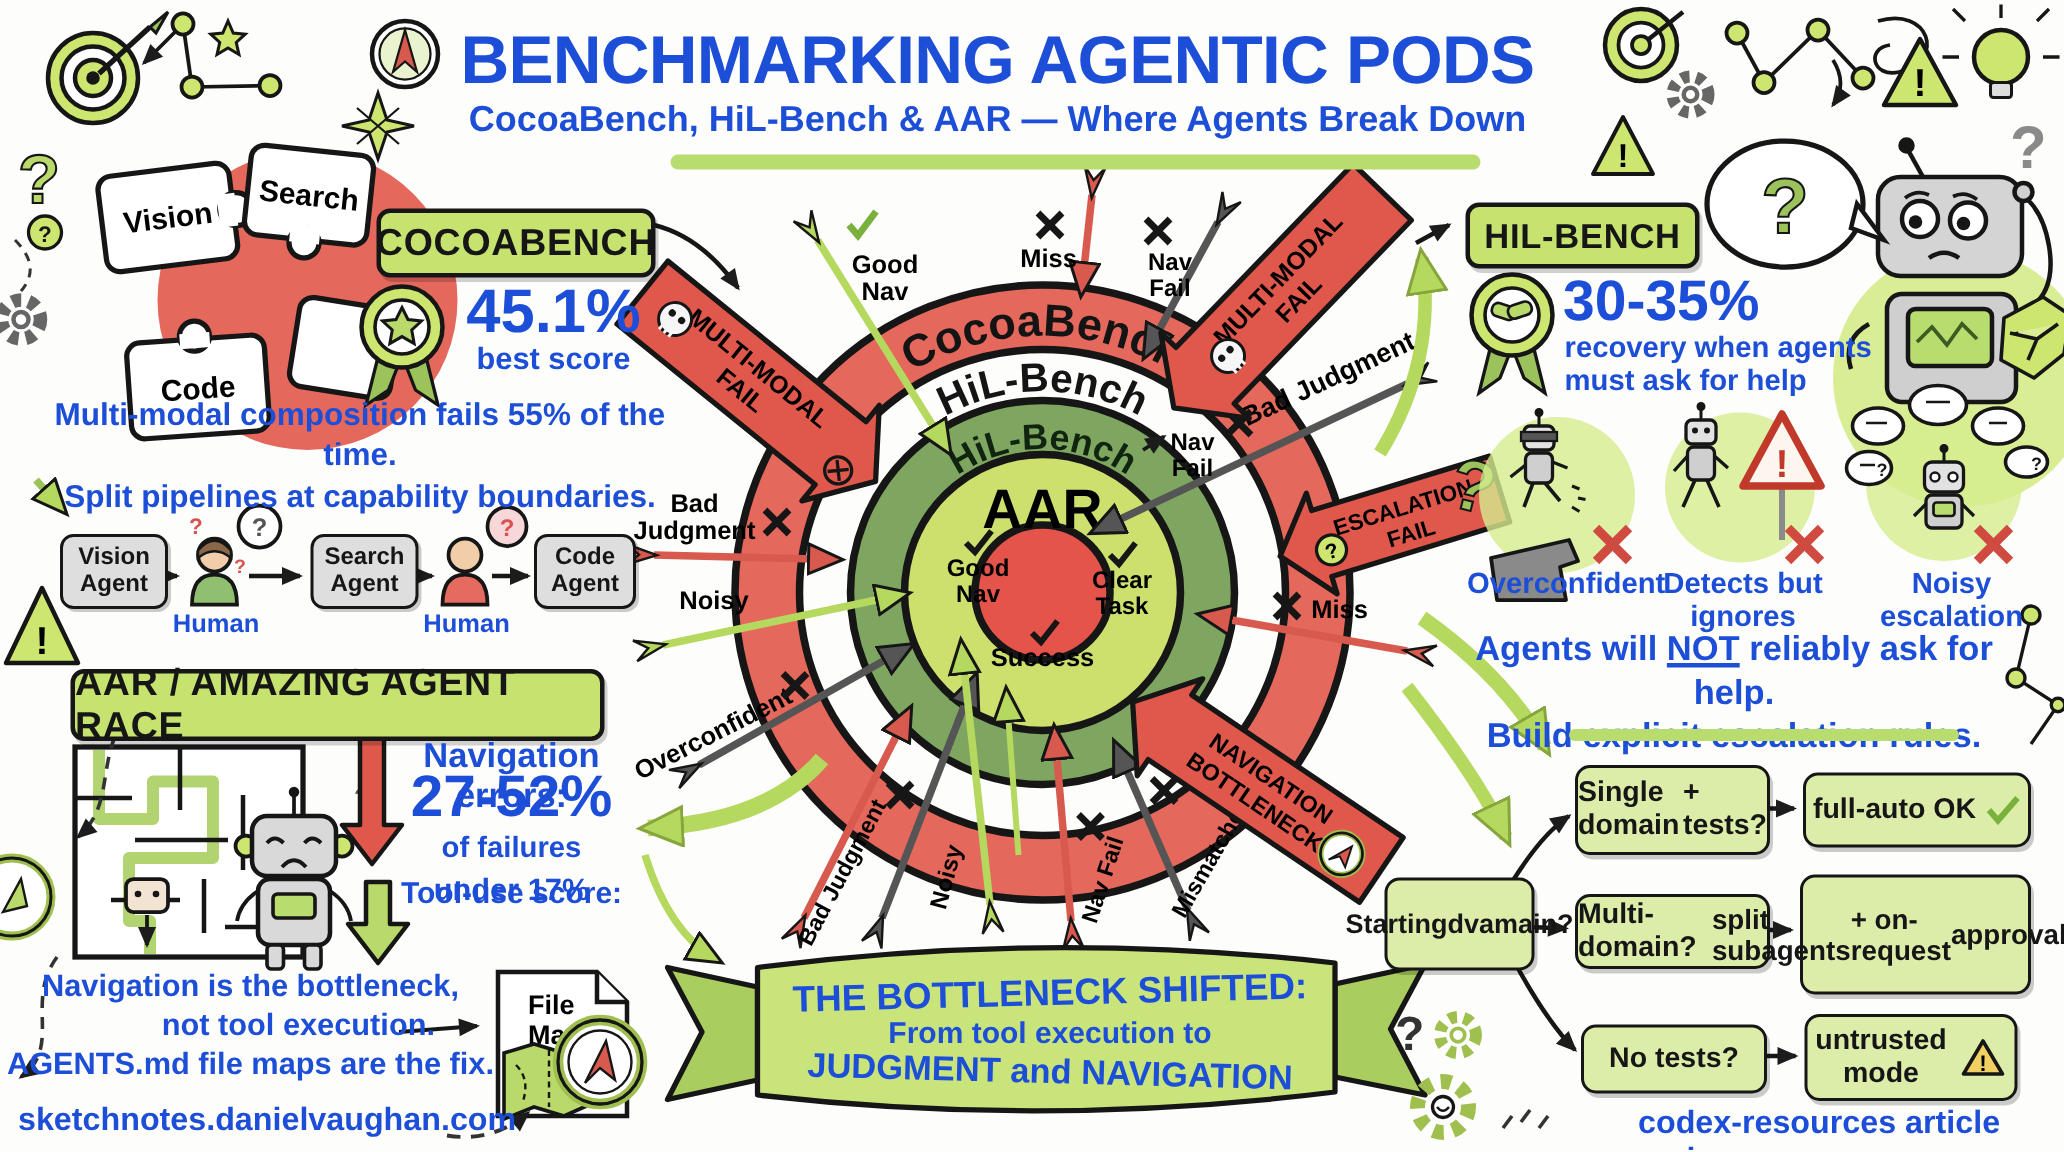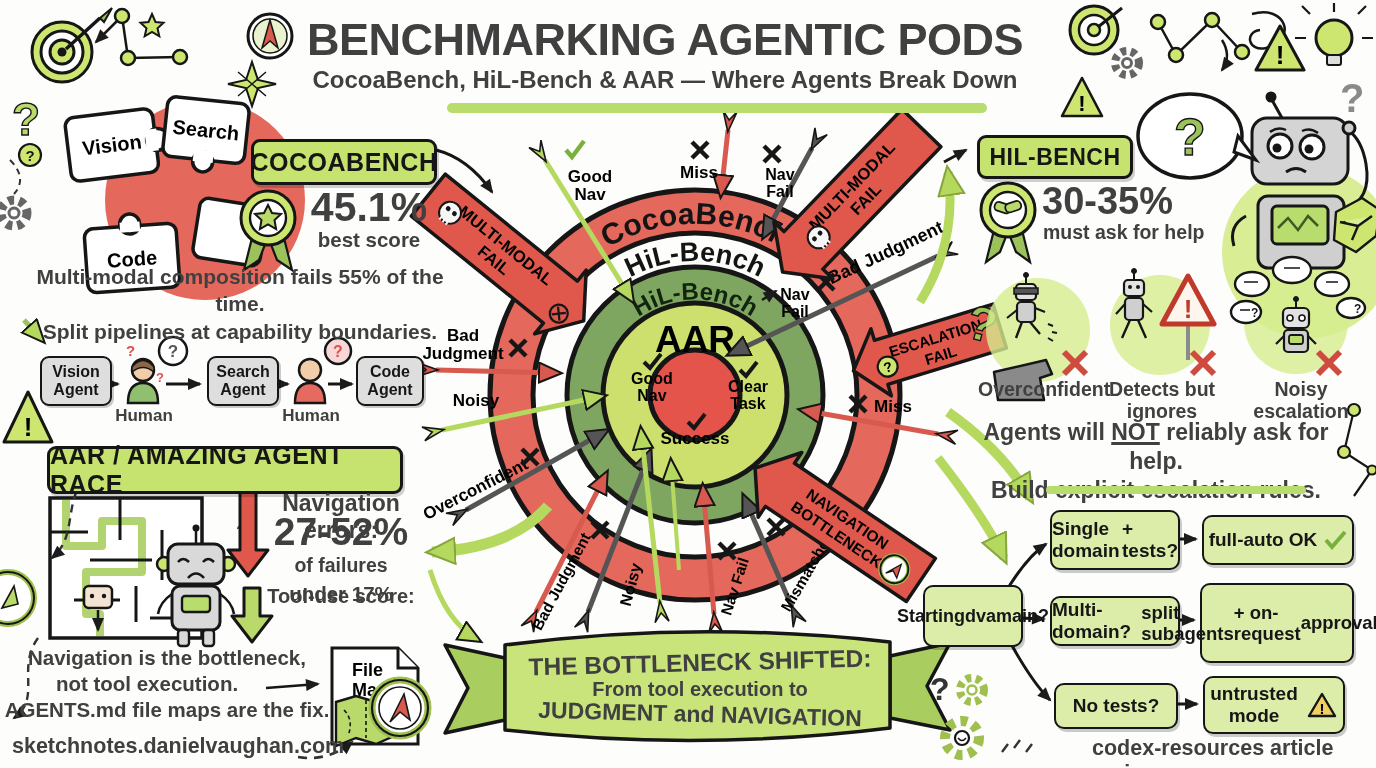--- a/index.html
+++ b/index.html
@@ -1,20 +1,20 @@
 <!DOCTYPE html>
 <html><head>
 <meta charset="utf-8">
 <style>
   html,body{margin:0;padding:0;background:#fff;}
   #canvas{position:relative;width:1376px;height:768px;background:#fdfdfb;overflow:hidden;
           font-family:"Liberation Sans",sans-serif;color:#161616;}
   .abs{position:absolute;}
   svg text{font-family:"Liberation Sans",sans-serif;}
-  .t{position:absolute;font-weight:800;color:#404040;}
+  .t{position:absolute;font-weight:800;color:#1d4ed8;}
   .c{text-align:center;}
   .gbox{position:absolute;background:#c6e26f;border:3px solid #161616;border-radius:9px;
         box-shadow:2px 3px 0 rgba(0,0,0,.18);display:flex;align-items:center;justify-content:center;
         font-weight:900;letter-spacing:.5px;}
   .qbox{position:absolute;background:#dcedaa;border:2.5px solid #161616;border-radius:10px;
         box-shadow:2px 3px 0 rgba(0,0,0,.2);display:flex;flex-direction:row;align-items:center;
         justify-content:center;font-weight:800;line-height:1.15;}
   .agent-box{position:absolute;background:#dedede;border:2.5px solid #161616;border-radius:9px;
         box-shadow:2px 2px 0 rgba(0,0,0,.2);display:flex;flex-direction:column;align-items:center;
         justify-content:center;font-weight:800;font-size:16px;line-height:1.12;text-align:center;}
@@ -595,30 +595,31 @@
   <div class="gbox" style="left:47px;top:446px;width:350px;height:42px;font-size:25px;">
     <span>AAR / AMAZING AGENT RACE</span>
   </div>
   <div class="t c" style="left:264px;top:490px;width:154px;font-size:23px;">Navigation errors:</div>
   <div class="t c" style="left:260px;top:510px;width:162px;font-size:39px;font-weight:900;">27-52%</div>
   <div class="t c" style="left:264px;top:554px;width:154px;font-size:19.5px;">of failures</div>
   <div class="t c" style="left:260px;top:585px;width:162px;font-size:20px;">Tool-use score:</div>
   <div class="t c" style="left:260px;top:582px;width:162px;font-size:20.5px;font-weight:900;">under 17%</div>
   <div class="t c" style="left:4px;top:645px;width:326px;font-size:20.5px;line-height:1.27;">
     <div>Navigation is the bottleneck,</div>
-    <div style="padding-right:40px;">not tool execution.</div>
+    <div style="padding-right:40px;text-align:right;">not tool execution.</div>
     <div>AGENTS.md file maps are the fix.</div>
   </div>
   <div class="t" style="left:12px;top:734px;width:320px;font-size:21.5px;">sketchnotes.danielvaughan.com</div>
 
   <div class="gbox" style="left:977px;top:135px;width:150px;height:38px;font-size:23px;">
     <span>HIL-BENCH</span>
   </div>
   <div class="t" style="left:1042px;top:180px;font-size:38px;font-weight:900;">30-35%</div>
   <div class="t" style="left:1043px;top:221px;width:210px;font-size:19.5px;line-height:1.15;">
+    <div>recovery when agents</div>
     <div>must ask for help</div>
   </div>
   <div class="t c" style="left:978px;top:378px;width:122px;font-size:19.5px;">Overconfident</div>
   <div class="t c" style="left:1102px;top:378px;width:120px;font-size:19.5px;line-height:1.15;">
     <div>Detects but</div>
     <div>ignores</div>
   </div>
   <div class="t c" style="left:1244px;top:378px;width:114px;font-size:19.5px;line-height:1.15;">
     <div>Noisy</div>
     <div>escalation</div>

